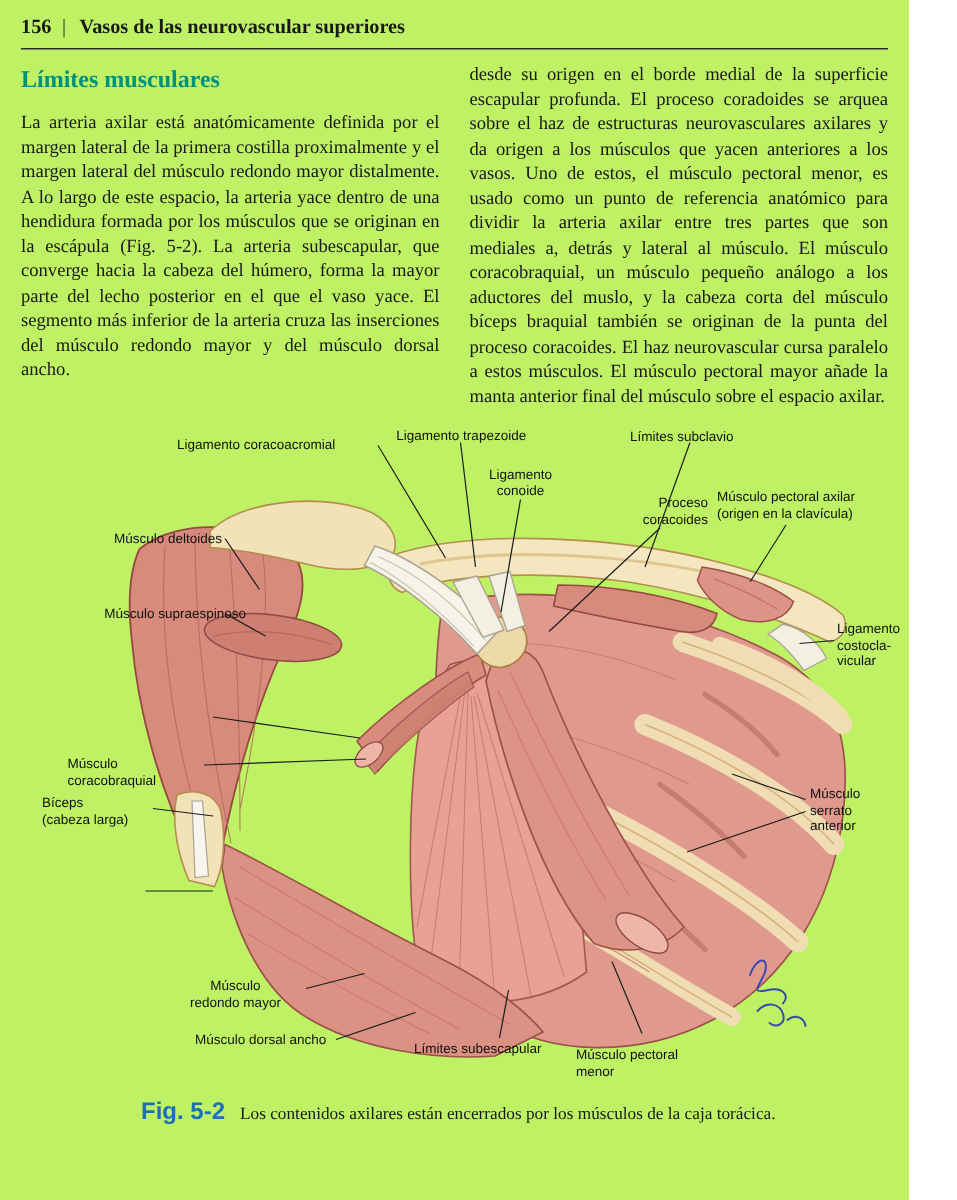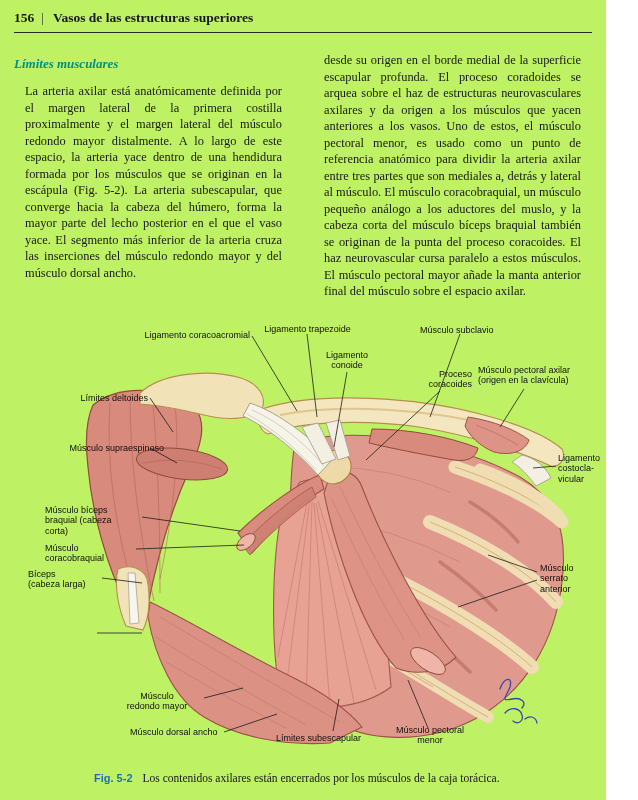--- a/index.html
+++ b/index.html
@@ -6,48 +6,48 @@
   .page{
     width:606px;height:800px;box-sizing:border-box;position:relative;
     padding:10px 14px 0;background:#bef264;overflow:hidden;
     font-family:"Liberation Serif",serif;color:#181818;
   }
   .hdr{display:flex;align-items:baseline;font-size:13.5px;font-weight:bold;}
   .hdr .num{margin-right:7px;}
   .hdr .sep{margin-right:9px;font-weight:400;color:#333;}
   .hdr-rule{border:none;border-top:1.3px solid #2b2b2b;margin:6px 0 8px;}
   .section-heading{
-    color:#00917e;font-style:italic;font-weight:bold;font-size:13px;
-    margin:14px 0 9px;font-family:"Liberation Serif",serif;
+    color:#00917e;font-weight:bold;font-size:16px;
+    margin:2px 0 9px;font-family:"Liberation Serif",serif;
   }
   .columns{display:flex;gap:20px;}
   .col{flex:1;font-size:12.4px;line-height:1.33;text-align:justify;}
-  .col p{margin:11px;}
+  .col p{margin:0;}
   .para.indent{text-indent:15px;}
   .figure{position:relative;margin:6px 0 0 -14px;width:638px;height:452px;}
   .art{position:absolute;left:0;top:0;}
   .lbl{
     position:absolute;font-family:"Liberation Sans",sans-serif;
     font-size:9px;line-height:1.18;color:#101010;white-space:pre-line;
   }
   .caption{margin:3px 0 0;font-size:11.5px;padding-left:80px;}
   .fig-label{
     color:#1f6fb8;font-weight:bold;font-family:"Liberation Sans",sans-serif;
-    font-size:11px;margin-right:10px;
+    font-size:16px;margin-right:10px;
   }
 </style>
 </head>
 <body>
 
 <div class="page">
 
   <div class="hdr">
     <span class="num">156</span>
     <span class="sep">|</span>
-    <span class="title">Vasos de las estructuras superiores</span>
+    <span class="title">Vasos de las neurovascular superiores</span>
   </div>
   <hr class="hdr-rule">
 
   <div class="columns">
     <div class="col">
       <h2 class="section-heading">Límites musculares</h2>
       <p class="para">La arteria axilar está anatómicamente definida por el margen lateral de la primera costilla proximalmente y el margen lateral del músculo redondo mayor distalmente. A lo largo de este espacio, la arteria yace dentro de una hendidura formada por los músculos que se originan en la escápula (Fig. 5-2). La arteria subescapular, que converge hacia la cabeza del húmero, forma la mayor parte del lecho posterior en el que el vaso yace. El segmento más inferior de la arteria cruza las inserciones del músculo redondo mayor y del músculo dorsal ancho.</p>
     </div>
     <div class="col">
       <p class="para">desde su origen en el borde medial de la superficie escapular profunda. El proceso coradoides se arquea sobre el haz de estructuras neurovasculares axilares y da origen a los músculos que yacen anteriores a los vasos. Uno de estos, el músculo pectoral menor, es usado como un punto de referencia anatómico para dividir la arteria axilar entre tres partes que son mediales a, detrás y lateral al músculo. El músculo coracobraquial, un músculo pequeño análogo a los aductores del muslo, y la cabeza corta del músculo bíceps braquial también se originan de la punta del proceso coracoides. El haz neurovascular cursa paralelo a estos músculos. El músculo pectoral mayor añade la manta anterior final del músculo sobre el espacio axilar.</p>
@@ -159,49 +159,46 @@
         <line x1="204" y1="381" x2="243" y2="371"></line>
         <line x1="224" y1="415" x2="277" y2="397"></line>
         <line x1="333" y1="414" x2="339" y2="382"></line>
         <line x1="428" y1="411" x2="408" y2="363"></line>
       </g>
 
       <path d="M500,372 c4,-12 13,-13 10,-2 c-3,9 -11,15 2,12 c9,-2 15,3 10,9
                M505,396 c6,-7 15,-5 17,2 c2,6 -4,10 -9,6 m12,-2 c5,-4 11,-2 12,4" fill="none" stroke="#3949ab" stroke-width="1.3" stroke-linecap="round"></path>
     </svg>
 
-    <div class="lbl" style="left:118px;top:13px;width:132px;text-align:right">Ligamento coracoacromial</div>
+    <div class="lbl" style="left:118px;top:13px;width:132px;text-align:left">Ligamento coracoacromial</div>
     <div class="lbl" style="left:250px;top:7px;width:115px;text-align:center">Ligamento trapezoide</div>
     <div class="lbl" style="left:318px;top:33px;width:58px;text-align:center">Ligamento
 conoide</div>
-    <div class="lbl" style="left:420px;top:8px;width:95px">Músculo subclavio</div>
+    <div class="lbl" style="left:420px;top:8px;width:95px">Límites subclavio</div>
     <div class="lbl" style="left:410px;top:52px;width:62px;text-align:right">Proceso
 coracoides</div>
     <div class="lbl" style="left:478px;top:48px;width:132px">Músculo pectoral axilar
 (origen en la clavícula)</div>
-    <div class="lbl" style="left:50px;top:76px;width:98px;text-align:right">Límites deltoides</div>
+    <div class="lbl" style="left:50px;top:76px;width:98px;text-align:right">Músculo deltoides</div>
     <div class="lbl" style="left:44px;top:126px;width:120px;text-align:right">Músculo supraespinoso</div>
     <div class="lbl" style="left:558px;top:136px;width:55px">Ligamento
 costocla-
 vicular</div>
-    <div class="lbl" style="left:45px;top:188px;width:95px">Músculo bíceps
-braquial (cabeza
-corta)</div>
     <div class="lbl" style="left:45px;top:226px;width:88px">Músculo
 coracobraquial</div>
     <div class="lbl" style="left:28px;top:252px;width:72px">Bíceps
 (cabeza larga)</div>
     <div class="lbl" style="left:540px;top:246px;width:60px">Músculo
 serrato
 anterior</div>
     <div class="lbl" style="left:112px;top:374px;width:90px;text-align:center">Músculo
 redondo mayor</div>
     <div class="lbl" style="left:130px;top:410px;width:112px">Músculo dorsal ancho</div>
     <div class="lbl" style="left:276px;top:416px;width:112px">Límites subescapular</div>
-    <div class="lbl" style="left:384px;top:408px;width:92px;text-align:center">Músculo pectoral
+    <div class="lbl" style="left:384px;top:420px;width:92px;">Músculo pectoral
 menor</div>
   </div>
 
   <div class="caption">
     <span class="fig-label">Fig. 5-2</span><span>Los contenidos axilares están encerrados por los músculos de la caja torácica.</span>
   </div>
 
 </div>
 
 </body></html>

